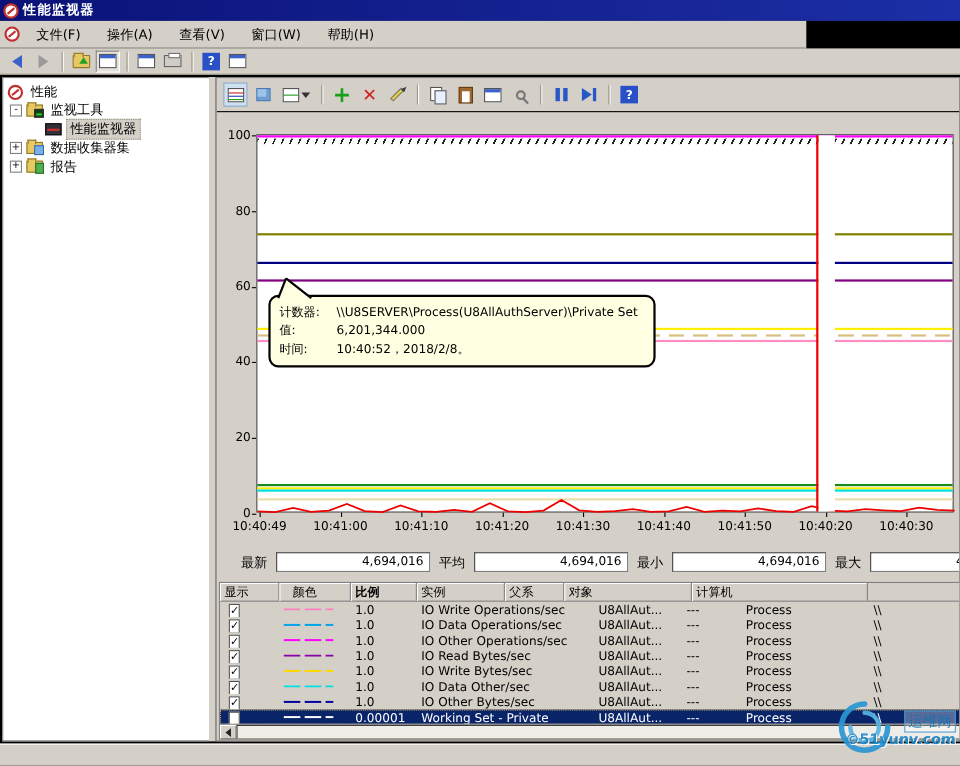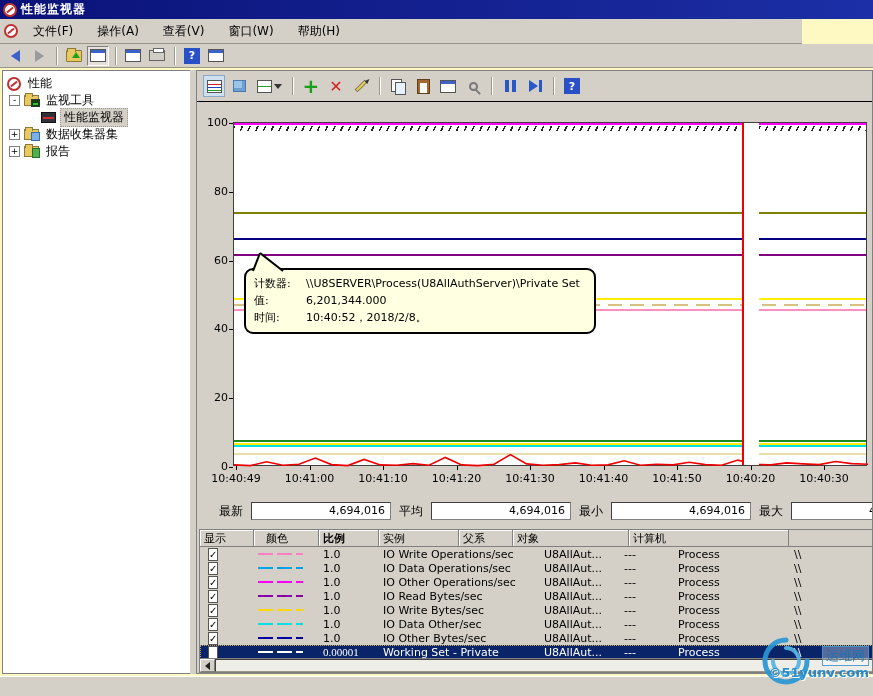--- a/index.html
+++ b/index.html
@@ -1,28 +1,28 @@
 <!DOCTYPE html>
 <html><head>
 <meta charset="utf-8">
 <style>
   * { box-sizing: border-box; margin:0; padding:0; }
   html,body { width:873px; height:696px; overflow:hidden; }
   body { font-family:"DejaVu Sans", sans-serif; font-size:12px; background:#d4d0c8; color:#000; }
-  #win { position:relative; width:873px; height:696px; background:#fef9c3; overflow:hidden; }
+  #win { position:relative; width:873px; height:696px; background:#000000; overflow:hidden; }
 
   
   .titlebar { position:absolute; left:0; top:0; width:873px; height:19px;
     background:linear-gradient(to right,#0a1278,#1c2fa6); display:flex; align-items:center; padding-left:3px; }
   .titlebar .t { color:#fff; font-weight:bold; font-size:12px; margin-left:4px; letter-spacing:1px; }
   .perf-icon { width:14px; height:14px; border-radius:50%; background:#fff; border:2px solid #c03030; position:relative; flex:0 0 auto; }
   .perf-icon::after { content:""; position:absolute; left:1px; top:4px; width:8px; height:2px; background:#c03030; transform:rotate(-40deg); }
 
   
-  .menubar { position:absolute; left:0; top:19px; width:802px; height:25px; background:#d4d0c8;
+  .menubar { position:absolute; left:0; top:19px; width:733px; height:25px; background:#d4d0c8;
     border-bottom:1px solid #9a9689; display:flex; align-items:center; padding-left:4px; }
   .menubar .menu-item { padding:3px 9px; margin-left:6px; }
 
   
   .toolbar { position:absolute; left:0; top:44px; width:873px; height:24px; background:#d4d0c8;
     border-bottom:1px solid #9a9689; display:flex; align-items:center; padding-left:4px; gap:2px; }
   .tbtn { width:22px; height:20px; display:flex; align-items:center; justify-content:center; }
   .tbtn.pressed { border:1px solid #808080; border-right-color:#fff; border-bottom-color:#fff; background:#e4e1da; }
   .tsep { width:1px; height:18px; background:#9a9689; margin:0 4px; box-shadow:1px 0 0 #fff; }
   .arr { width:0; height:0; border-style:solid; }
@@ -491,21 +491,21 @@
             <div class="td" style="width: 116px;">Process</div>
             <div class="td" style="width: 160px;">\\</div>
           </div>
           <div class="trow sel">
             <div class="td" style="width: 54px;"><span class="cb">✓</span></div>
             <div class="td dashes" style="width: 65px;">
               <i class="d1" style="background: rgb(255, 255, 255);"></i>
               <i class="d2" style="background: rgb(255, 255, 255);"></i>
               <i class="d3" style="background: rgb(255, 255, 255);"></i>
             </div>
-            <div class="td" style="width: 60px; font-family: Liberation Serif, serif;">0.00001</div>
+            <div class="td" style="width: 60px;">0.00001</div>
             <div class="td" style="width: 161px;">Working Set - Private</div>
             <div class="td" style="width: 80px;">U8AllAut...</div>
             <div class="td" style="width: 54px;">---</div>
             <div class="td" style="width: 116px;">Process</div>
             <div class="td" style="width: 160px;">\\</div>
           </div>
         </div>
       <div class="hscroll">
         <span class="sbtn">
             <span class="tri"></span>

